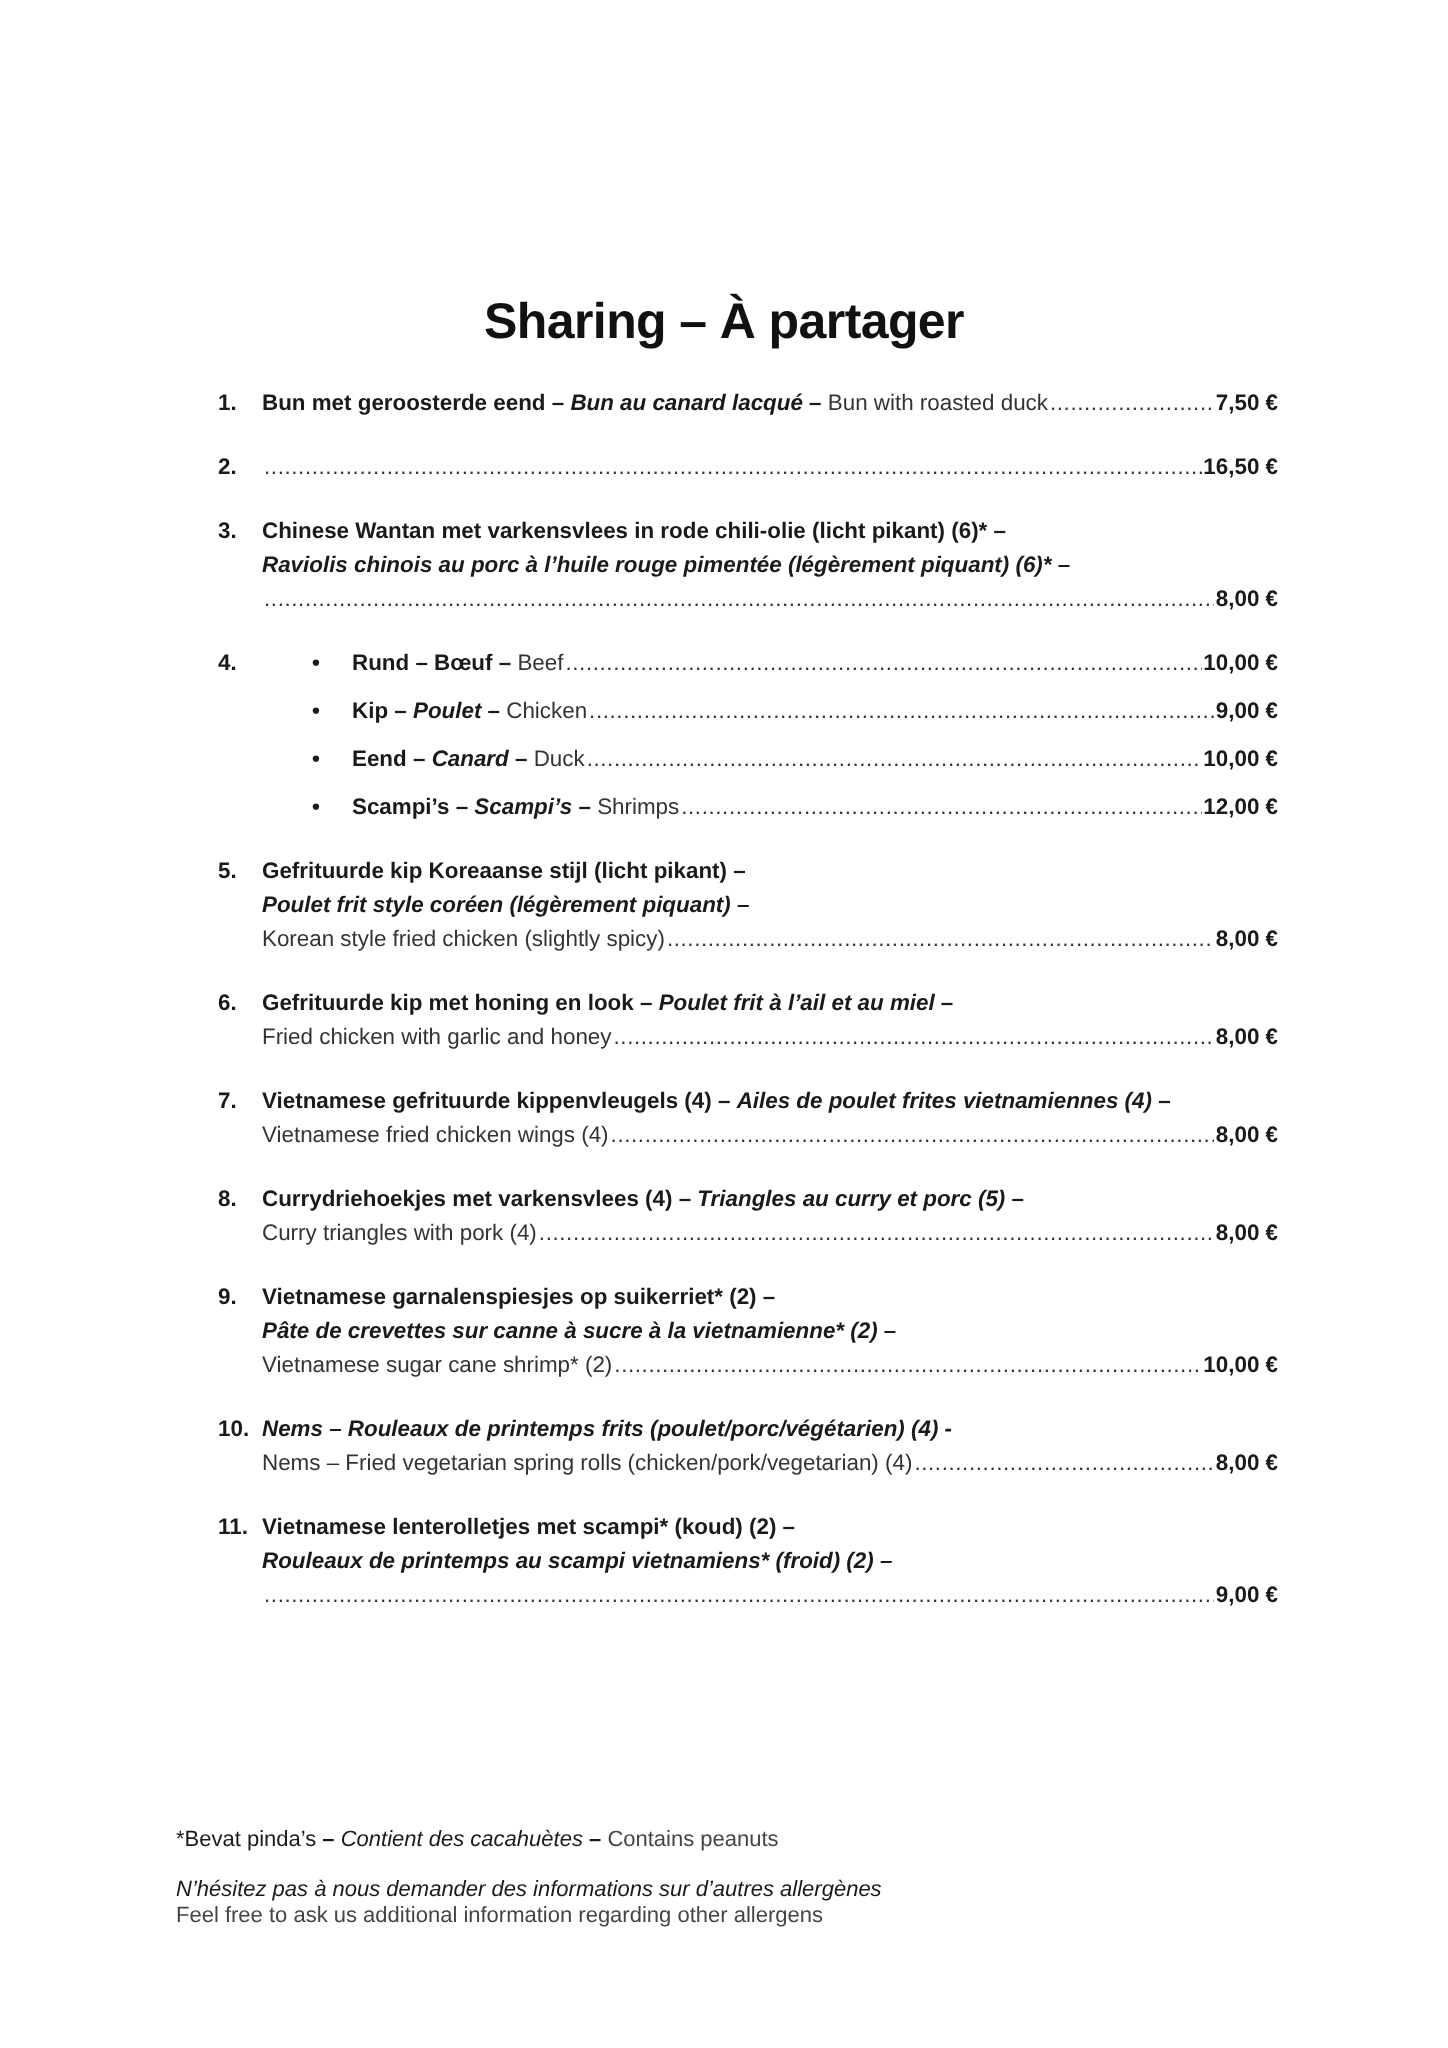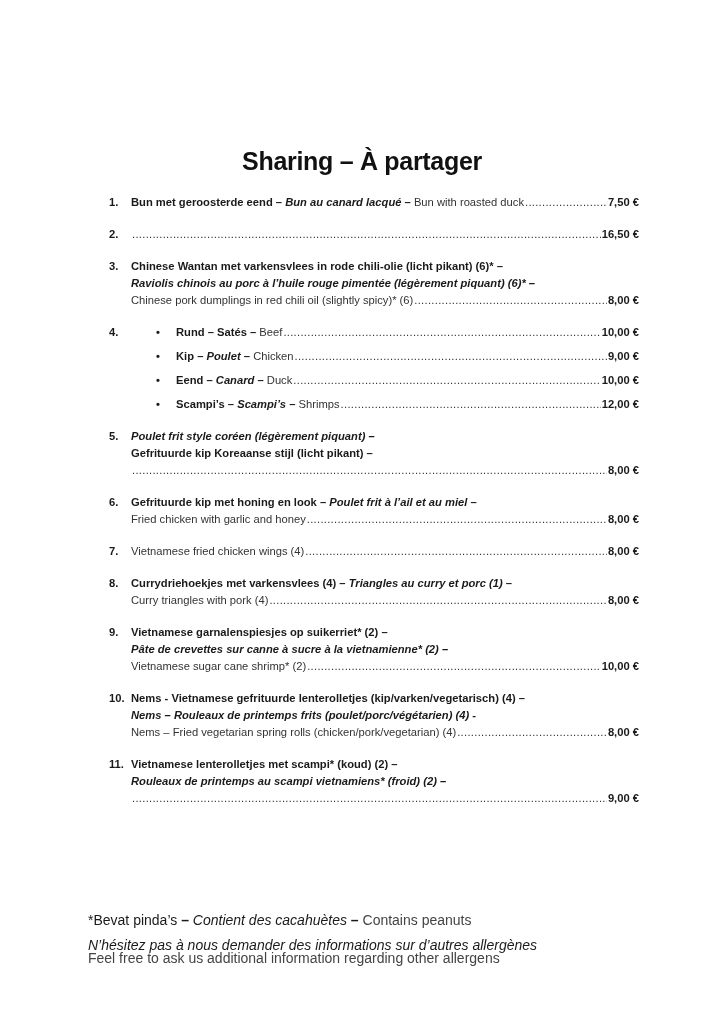--- a/index.html
+++ b/index.html
@@ -87,21 +87,21 @@
     .bullet {
       position: absolute;
       left: 0;
       top: 0;
       font-weight: bold;
     }
     .footer {
       position: absolute;
       left: 88px;
       top: 914px;
-      font-size: 14px;
+      font-size: 11px;
       line-height: 13px;
       color: #1a1a1a;
     }
     .footer .f-note { margin-bottom: 12px; }
     .footer .f-nl { font-weight: normal; }
     .footer .f-fr { font-style: italic; }
     .footer .f-en { color: #444; }
   </style>
 </head>
 <body>
@@ -132,36 +132,35 @@
       </div>
     </div>
   </div>
 
   <div class="menu-item">
     <span class="item-num">3.</span>
     <div class="item-body">
       <div><span class="nl">Chinese Wantan met varkensvlees in rode chili-olie (licht pikant) (6)* –</span></div>
       <div><span class="fr">Raviolis chinois au porc à l’huile rouge pimentée (légèrement piquant) (6)* –</span></div>
       <div class="line">
-        <span class="txt en">Chinese pork dumplings in red chili oil (slightly spicy)* (6)</span>
         <span class="leader"></span>
         <span class="price">8,00 €</span>
       </div>
     </div>
   </div>
 
   <div class="menu-item">
     <span class="item-num">4.</span>
     <div class="item-body">
       <div class="sublist">
         <div class="sub-item">
           <span class="bullet">•</span>
           <div class="line">
             <span class="txt">
-              <span class="nl">Rund</span><span class="sep"> – </span><span class="nl">Satés</span><span class="sep"> – </span><span class="en">Beef</span>
+              <span class="nl">Rund</span><span class="sep"> – </span><span class="nl">Bœuf</span><span class="sep"> – </span><span class="en">Beef</span>
             </span>
             <span class="leader"></span>
             <span class="price">10,00 €</span>
           </div>
         </div>
         <div class="sub-item">
           <span class="bullet">•</span>
           <div class="line">
             <span class="txt">
               <span class="nl">Kip</span><span class="sep"> – </span><span class="fr">Poulet</span><span class="sep"> – </span><span class="en">Chicken</span>
@@ -190,23 +189,24 @@
             <span class="price">12,00 €</span>
           </div>
         </div>
       </div>
     </div>
   </div>
 
   <div class="menu-item">
     <span class="item-num">5.</span>
     <div class="item-body">
+      <div><span class="nl">Gefrituurde kip Koreaanse stijl (licht pikant) –</span></div>
       <div><span class="fr">Poulet frit style coréen (légèrement piquant) –</span></div>
-      <div><span class="nl">Gefrituurde kip Koreaanse stijl (licht pikant) –</span></div>
-      <div class="line">
+      <div class="line">
+        <span class="txt en">Korean style fried chicken (slightly spicy)</span>
         <span class="leader"></span>
         <span class="price">8,00 €</span>
       </div>
     </div>
   </div>
 
   <div class="menu-item">
     <span class="item-num">6.</span>
     <div class="item-body">
       <div>
@@ -216,33 +216,36 @@
         <span class="txt en">Fried chicken with garlic and honey</span>
         <span class="leader"></span>
         <span class="price">8,00 €</span>
       </div>
     </div>
   </div>
 
   <div class="menu-item">
     <span class="item-num">7.</span>
     <div class="item-body">
+      <div>
+        <span class="nl">Vietnamese gefrituurde kippenvleugels (4)</span><span class="sep"> – </span><span class="fr">Ailes de poulet frites vietnamiennes (4)</span><span class="sep"> –</span>
+      </div>
       <div class="line">
         <span class="txt en">Vietnamese fried chicken wings (4)</span>
         <span class="leader"></span>
         <span class="price">8,00 €</span>
       </div>
     </div>
   </div>
 
   <div class="menu-item">
     <span class="item-num">8.</span>
     <div class="item-body">
       <div>
-        <span class="nl">Currydriehoekjes met varkensvlees (4)</span><span class="sep"> – </span><span class="fr">Triangles au curry et porc (1)</span><span class="sep"> –</span>
+        <span class="nl">Currydriehoekjes met varkensvlees (4)</span><span class="sep"> – </span><span class="fr">Triangles au curry et porc (5)</span><span class="sep"> –</span>
       </div>
       <div class="line">
         <span class="txt en">Curry triangles with pork (4)</span>
         <span class="leader"></span>
         <span class="price">8,00 €</span>
       </div>
     </div>
   </div>
 
   <div class="menu-item">
@@ -254,21 +257,20 @@
         <span class="txt en">Vietnamese sugar cane shrimp* (2)</span>
         <span class="leader"></span>
         <span class="price">10,00 €</span>
       </div>
     </div>
   </div>
 
   <div class="menu-item">
     <span class="item-num">10.</span>
     <div class="item-body">
-      <div><span class="nl">Nems - Vietnamese gefrituurde lenterolletjes (kip/varken/vegetarisch) (4) –</span></div>
       <div><span class="fr">Nems – Rouleaux de printemps frits (poulet/porc/végétarien) (4) -</span></div>
       <div class="line">
         <span class="txt en">Nems – Fried vegetarian spring rolls (chicken/pork/vegetarian) (4)</span>
         <span class="leader"></span>
         <span class="price">8,00 €</span>
       </div>
     </div>
   </div>
 
   <div class="menu-item">

